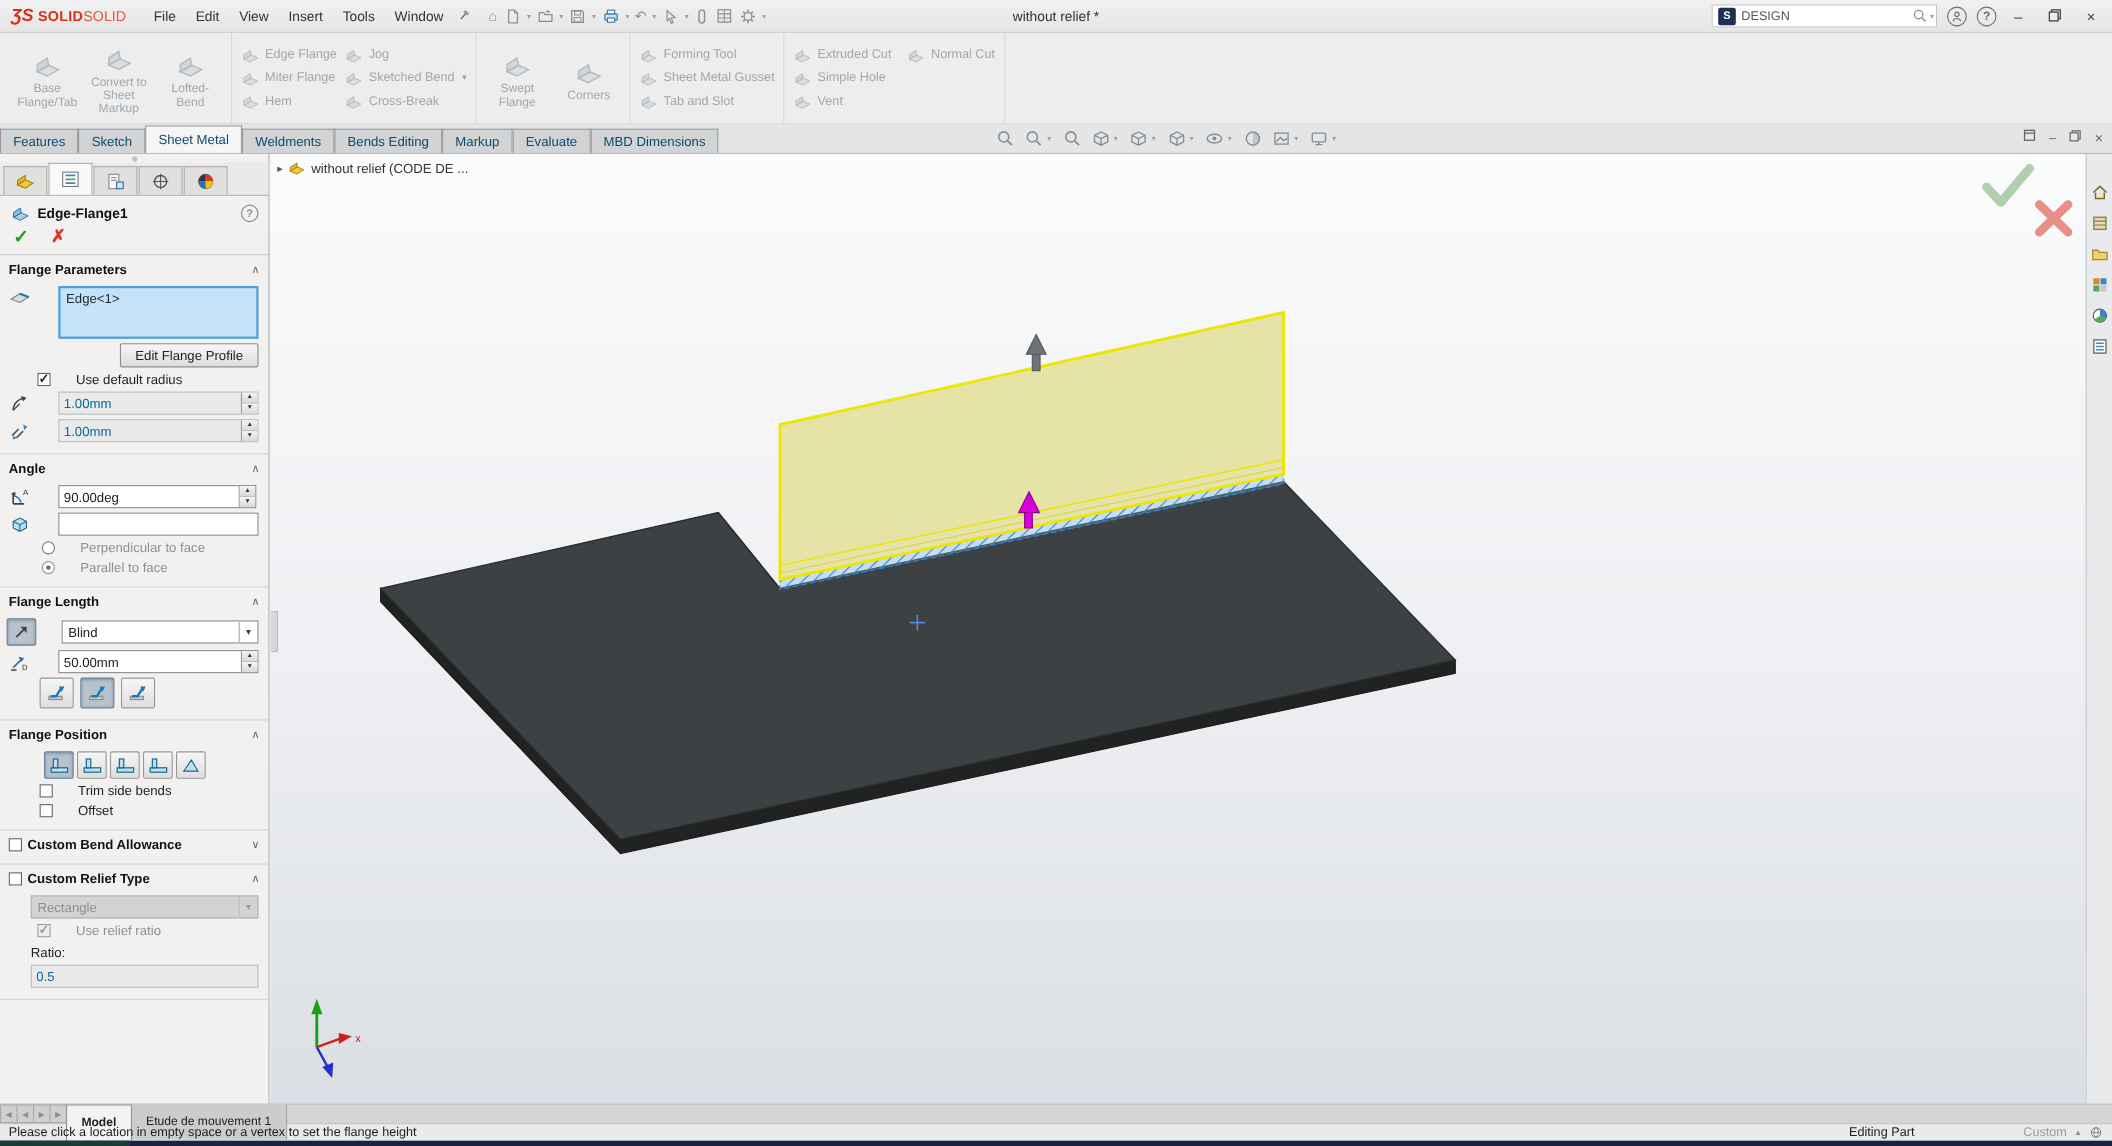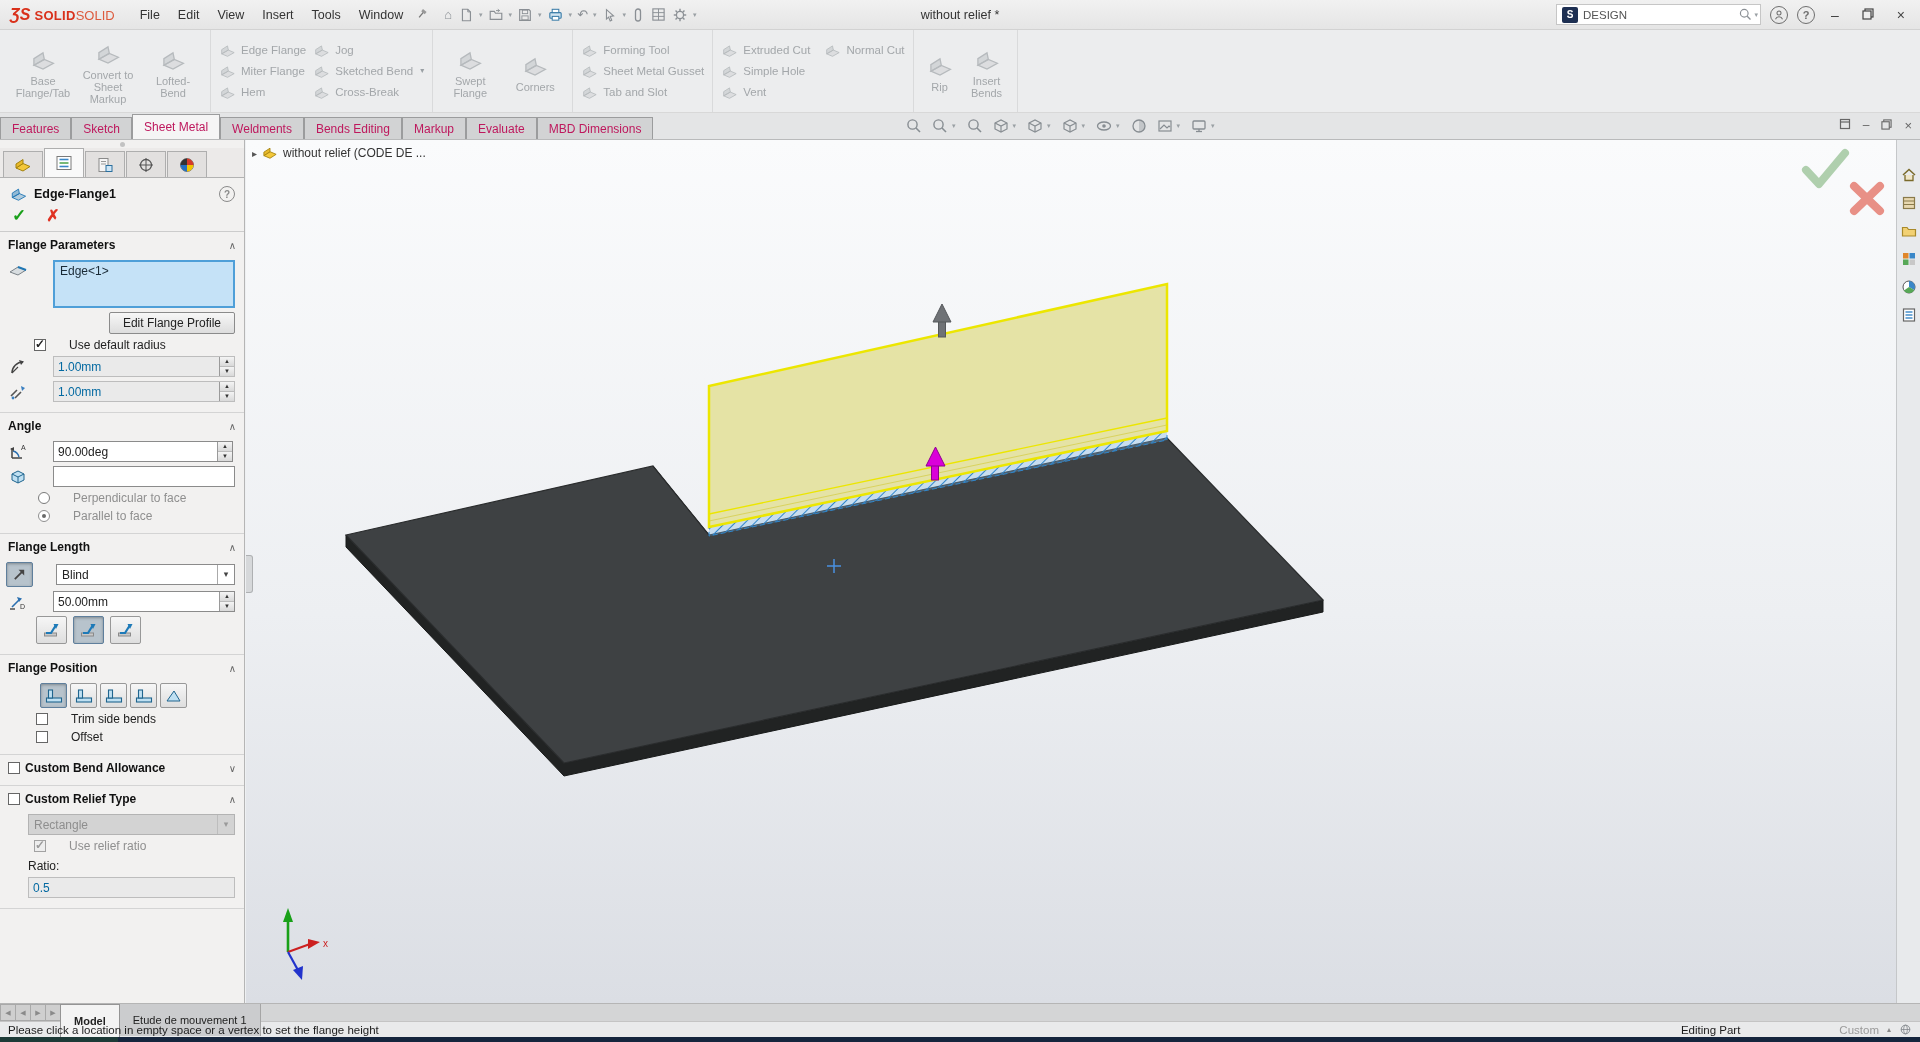--- a/index.html
+++ b/index.html
@@ -31,21 +31,21 @@
 .rgroup{display:flex;align-items:center;padding:2px 8px;border-right:1px solid #d9dadb;gap:7px}
 .bigbtn{width:58px;display:flex;flex-direction:column;align-items:center;padding-top:5px;font-size:11px;line-height:12px;text-align:center;color:#a3a7aa}
 .bigbtn svg{margin-bottom:3px;flex:none}
 .rcol{display:flex;flex-direction:column;justify-content:space-between;padding:5px 0}
 .rbtn{display:flex;align-items:center;gap:5px;font-size:11.5px;height:21px;color:#a3a7aa;white-space:nowrap}
 .rcol-arrow{align-self:flex-end;color:#9aa0a4;font-size:8px;padding-bottom:2px}
 .ric{color:#b6babd}
 
 
 .tabrow{height:27px;background:#e4e5e6;display:flex;align-items:flex-end;position:relative;border-bottom:1px solid #b9babb}
-.dtab{height:22px;padding:0 11px;font-size:12px;color:#be185d;background:#d2d3d4;border:1px solid #9b9c9d;border-bottom:none;display:flex;align-items:center}
+.dtab{height:22px;padding:0 11px;font-size:12px;color:#0c4a6e;background:#d2d3d4;border:1px solid #9b9c9d;border-bottom:none;display:flex;align-items:center}
 .dtab.active{background:#f5f5f5;height:25px}
 .headsup{position:absolute;left:902px;top:3px;display:flex;align-items:center;gap:2px;color:#878d92}
 .hicon{display:flex;align-items:center;padding:0 3px;height:20px;gap:1px}
 .docwin{position:absolute;right:8px;top:3px;display:flex;gap:12px;align-items:center;color:#666}
 
 
 .main{position:relative;height:863px;background:#eef0f2}
 
 
 .pm{position:absolute;left:0;top:0;width:245px;height:100%;background:#f2f1f0;border-right:1px solid #b5b5b5;font-size:12px}
@@ -441,34 +441,20 @@
             <span>Simple Hole</span>
           </div>
         <div class="rbtn">
             <svg width="17" height="15" class="ric">
               <use href="#i-sheet"></use>
             </svg>
             <span>Vent</span>
           </div>
       </div>
     </div>
-    <div class="rgroup">
-      <div class="bigbtn" style="width:36px">
-        <svg width="26" height="24" class="ric">
-            <use href="#i-sheet"></use>
-          </svg>
-        <span>Rip</span>
-      </div>
-      <div class="bigbtn" style="width:44px">
-        <svg width="26" height="24" class="ric">
-            <use href="#i-sheet"></use>
-          </svg>
-        <span>Insert Bends</span>
-      </div>
-    </div>
   </div>
 
   <div class="tabrow">
     <div class="dtab">Features</div>
     <div class="dtab">Sketch</div>
     <div class="dtab active">Sheet Metal</div>
     <div class="dtab">Weldments</div>
     <div class="dtab">Bends Editing</div>
     <div class="dtab">Markup</div>
     <div class="dtab">Evaluate</div>

